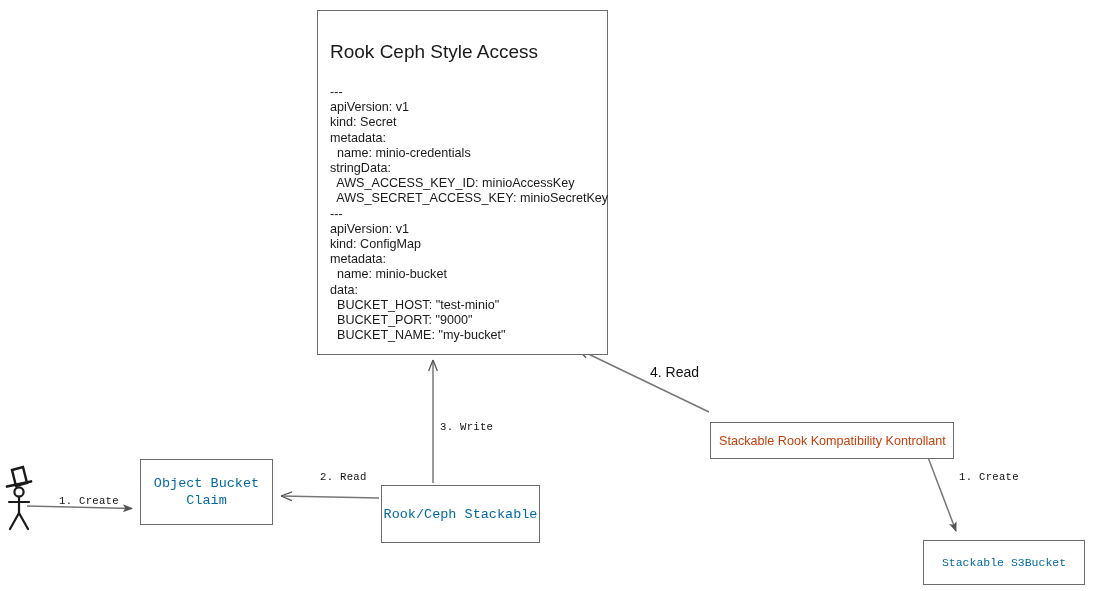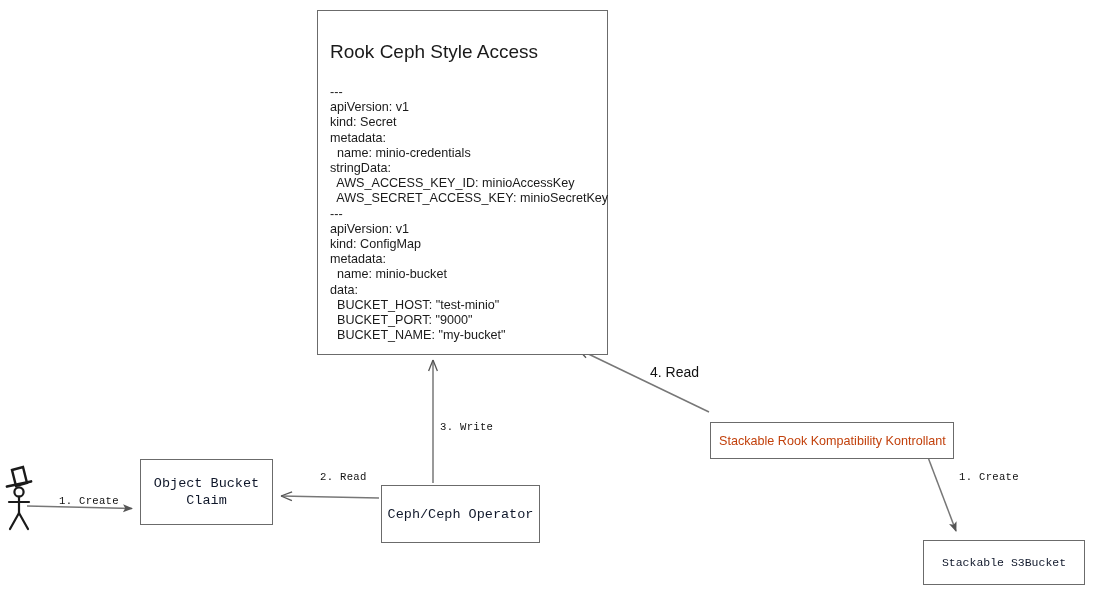--- a/index.html
+++ b/index.html
@@ -53,21 +53,21 @@
   }
   
   .mono-node {
     display: flex;
     align-items: center;
     justify-content: center;
     text-align: center;
     font-family: "Liberation Mono", "DejaVu Sans Mono", monospace;
     font-size: 13.5px;
     line-height: 17px;
-    color: #0f172a;
+    color: #0369a1;
     white-space: pre-line;
   }
   #node-obc {
     left: 140px;
     top: 459px;
     width: 133px;
     height: 66px;
   }
   #node-operator {
     left: 381px;
@@ -178,21 +178,21 @@
   BUCKET_PORT: "9000"
   BUCKET_NAME: "my-bucket"</div>
 </div>
 
 <div class="node mono-node" id="node-obc">
   <span>Object Bucket
 Claim</span>
 </div>
 
 <div class="node mono-node" id="node-operator">
-  <span>Ceph/Ceph Operator</span>
+  <span>Rook/Ceph Stackable</span>
 </div>
 
 <div class="node" id="node-kontrollant">
   <span>Stackable Rook Kompatibility Kontrollant</span>
 </div>
 
 <div class="node mono-node" id="node-s3bucket">
   <span>Stackable S3Bucket</span>
 </div>
 

